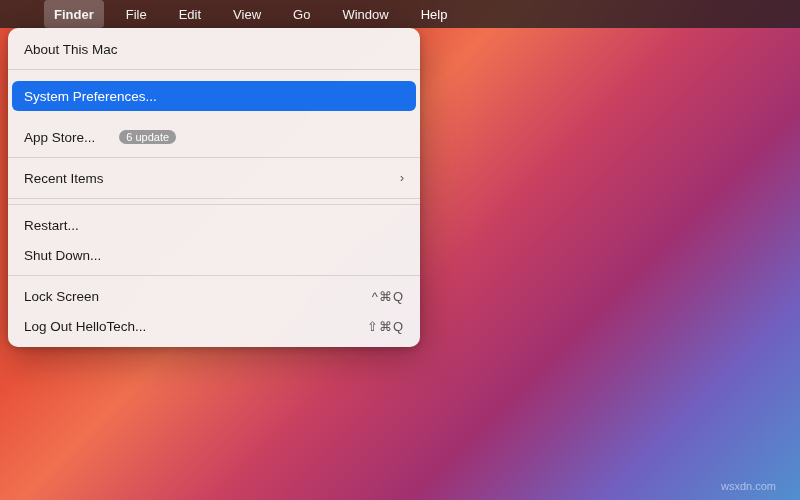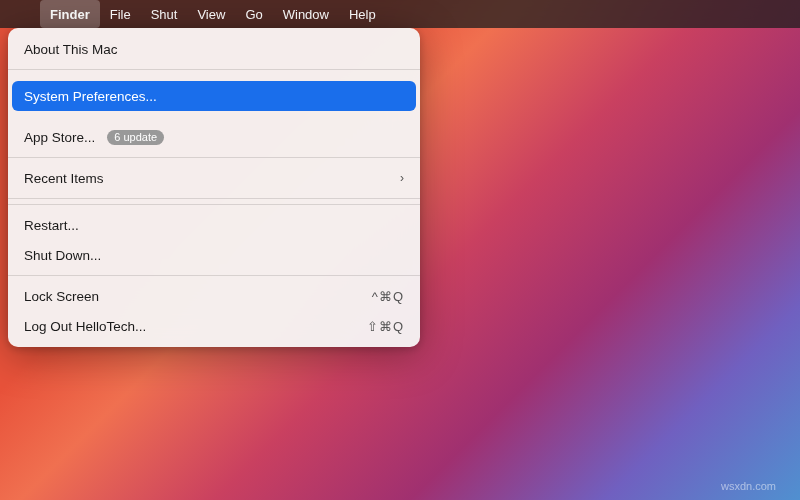--- a/index.html
+++ b/index.html
@@ -23,22 +23,22 @@
     .menu-bar {
       position: absolute;
       top: 0;
       left: 0;
       right: 0;
       height: 28px;
       background: rgba(30, 30, 30, 0.75);
       backdrop-filter: blur(20px);
       display: flex;
       align-items: center;
-      padding: 0 16px;
-      gap: 0;
+      padding: 0 8px;
+      gap: 12px;
       z-index: 100;
     }
 
     .menu-bar-item {
       color: #fff;
       font-size: 13px;
       font-weight: 400;
       padding: 0 10px;
       height: 28px;
       display: flex;
@@ -93,21 +93,22 @@
       background: #1a6eeb;
       color: #fff;
       border-radius: 6px;
       margin: 11px 4px;
       padding: 0 12px;
       width: calc(100% - 8px);
     }
 
     .menu-item-left {
       display: flex;
-      gap: 4px;
+      align-items: center;
+      gap: 16px;
     }
 
     .menu-item-label {
       font-size: 13.5px;
     }
 
     .menu-item-shortcut {
       font-size: 13px;
       color: #555;
       letter-spacing: 1px;
@@ -145,21 +146,21 @@
   </style>
 </head>
 <body>
 
 <div class="desktop-bg"></div>
 
 <div class="menu-bar">
   <div class="menu-bar-item apple-icon"></div>
   <div class="menu-bar-item finder-label active">Finder</div>
   <div class="menu-bar-item">File</div>
-  <div class="menu-bar-item">Shut</div>
+  <div class="menu-bar-item">Edit</div>
   <div class="menu-bar-item">View</div>
   <div class="menu-bar-item">Go</div>
   <div class="menu-bar-item">Window</div>
   <div class="menu-bar-item">Help</div>
 </div>
 
 <div class="dropdown-menu">
 
   <div class="menu-item">
     <span class="menu-item-label">About This Mac</span>

